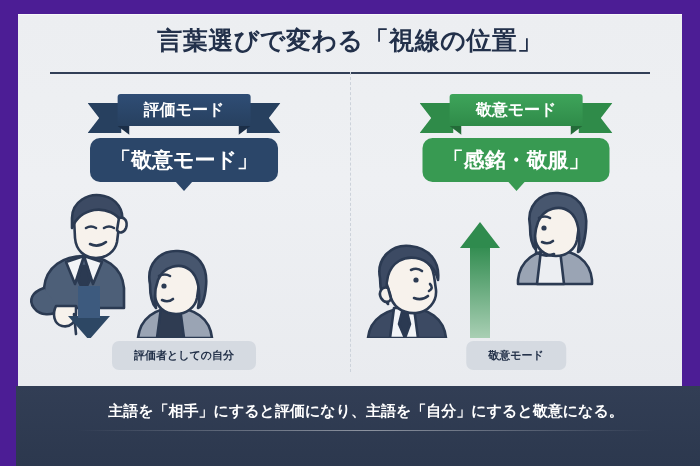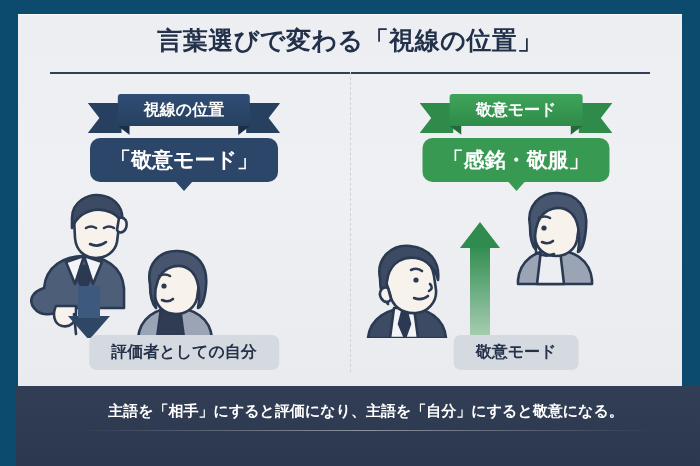--- a/index.html
+++ b/index.html
@@ -1,21 +1,21 @@
 <!DOCTYPE html>
 <html><head>
 <meta charset="utf-8">
 <style>
   html,body{margin:0;padding:0;}
   body{
     width:700px;height:466px;overflow:hidden;
     font-family:"DejaVu Sans","Liberation Sans",sans-serif;
     background:#2a4263;
   }
-  #stage{position:relative;width:700px;height:466px;background:#0c4a6e;}
+  #stage{position:relative;width:700px;height:466px;background:#4c1d95;}
 
   
   .card{
     position:absolute;left:18px;top:14px;width:664px;height:372px;
     background:linear-gradient(180deg,#eceef1 0%,#eef0f3 45%,#e9ebef 100%);
     box-shadow:0 1px 0 rgba(255,255,255,.6) inset;
   }
 
   
   .title{
@@ -95,21 +95,21 @@
   .bubble.green:after{border-top:10px solid #389a52;}
 
   
   .figures{position:absolute;left:0;top:112px;width:332px;height:150px;}
   .figures svg{position:absolute;left:0;top:0;}
 
   
   .chip{
     position:absolute;bottom:16px;left:50%;transform:translateX(-50%);
     background:#d5dae1;border-radius:7px;padding:7px 22px;
-    color:#24324a;font-size:16px;font-weight:bold;white-space:nowrap;text-align:center;
+    color:#24324a;font-size:11px;font-weight:bold;white-space:nowrap;text-align:center;
   }
 
   
   .footer{
     position:absolute;left:16px;top:386px;width:700px;height:80px;
     background:linear-gradient(180deg,#323e55 0%,#2c384e 100%);
   }
   .footer-text{
     position:absolute;left:0;top:16px;width:700px;text-align:center;
     color:#fff;font-size:15px;font-weight:bold;white-space:nowrap;
@@ -128,21 +128,21 @@
 
     <div class="title">言葉選びで変わる「視線の位置」</div>
     <div class="title-rule"></div>
     <div class="divider"></div>
 
     <div class="panel left">
 
       <div class="ribbon blue">
         <div class="tail l"></div>
         <div class="tail r"></div>
-        <div class="body">視線の位置</div>
+        <div class="body">評価モード</div>
         <div class="fold l"></div>
         <div class="fold r"></div>
       </div>
 
       <div class="bubble blue">「敬意モード」</div>
 
       <div class="figures">
         <svg width="332" height="150" viewBox="0 0 332 150">
           <defs>
             <linearGradient id="blueArrow" x1="0" y1="0" x2="0" y2="1">

